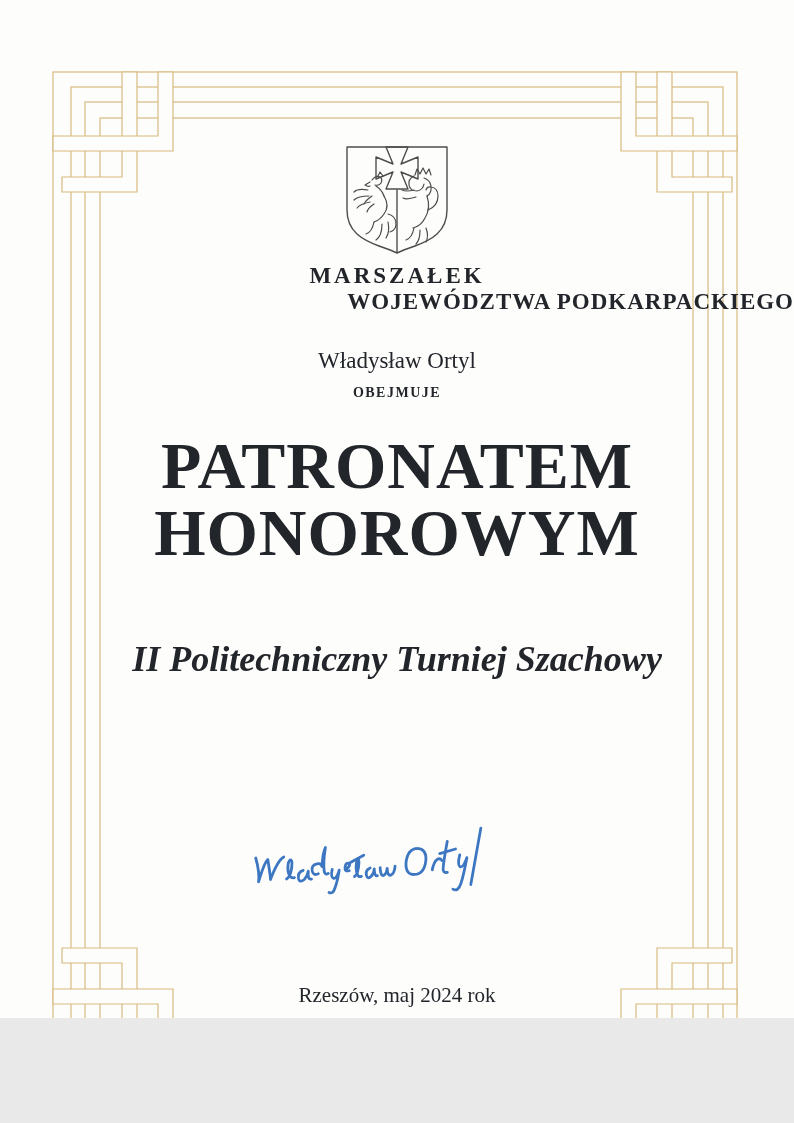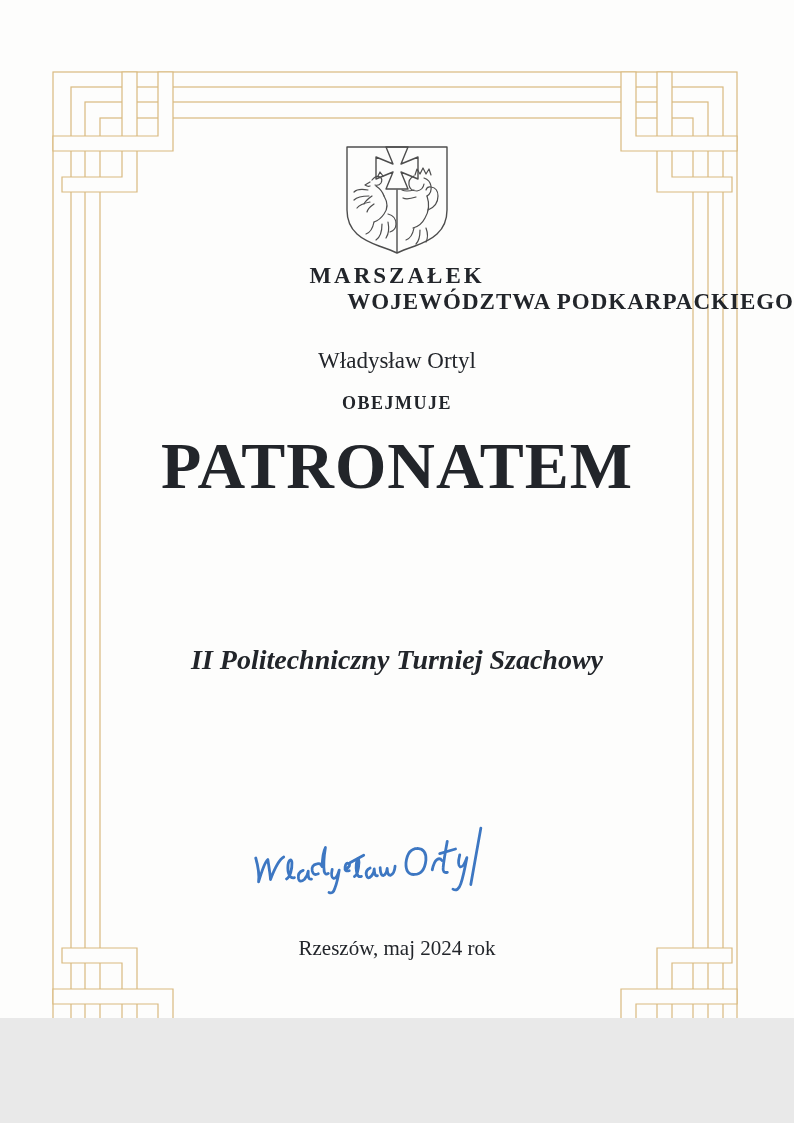--- a/index.html
+++ b/index.html
@@ -24,30 +24,30 @@
   .org-line1{
     top:263px;font-size:23px;letter-spacing:3px;font-weight:600;line-height:25px;
   }
   .org-line2{
     top:289px;font-size:23px;letter-spacing:1px;font-weight:600;line-height:25px;text-align:right;
   }
   .official-name{
     top:336px;font-size:23px;font-weight:400;margin-top:12px;
   }
   .action-word{
-    top:393px;font-size:18px;font-weight:700;letter-spacing:1.5px;
+    top:385px;font-size:14px;font-weight:700;letter-spacing:1.5px;
   }
   .patronage{
     top:432px;font-size:66px;font-weight:700;line-height:67px;letter-spacing:1px;
   }
   .event-title{
-    top:643px;font-size:28px;font-weight:700;font-style:italic;line-height:33px;
+    top:643px;font-size:36px;font-weight:700;font-style:italic;line-height:33px;
   }
   .place-date{
-    top:936px;font-size:21px;font-weight:400;
+    top:983px;font-size:21px;font-weight:400;
   }
   .border-svg{left:0;top:0;}
   .crest-svg{left:339px;top:141px;}
   .signature-svg{left:248px;top:816px;transform:rotate(-2deg);}
 </style>
 </head>
 <body>
 
 <div class="page">
 
@@ -115,20 +115,21 @@
     </g>
   </svg>
 
   <div class="abs centered org-line1">MARSZAŁEK</div>
   <div class="abs centered org-line2">WOJEWÓDZTWA PODKARPACKIEGO</div>
   <div class="abs centered official-name">Władysław Ortyl</div>
 
   <div class="abs centered action-word">OBEJMUJE</div>
   <div class="abs centered patronage">
     <div>PATRONATEM</div>
+    <div>HONOROWYM</div>
   </div>
   <div class="abs centered event-title">
     <div>II Politechniczny Turniej Szachowy</div>
   </div>
 
   <svg class="abs signature-svg" width="245" height="95" viewBox="0 0 245 95" role="img" aria-label="Władysław Ortyl">
     <g fill="none" stroke="var(--signature-blue)" stroke-width="2.8" stroke-linecap="round" stroke-linejoin="round">
 
       <path d="M8 38 C10 46 11 56 10 62 C14 50 17 42 20 40 C21 48 22 56 22 60 C27 48 32 40 36 38"></path>
       <path d="M38 60 C42 58 44 50 44 44 C44 40 41 40 40 46 C39 54 41 60 46 59"></path>

